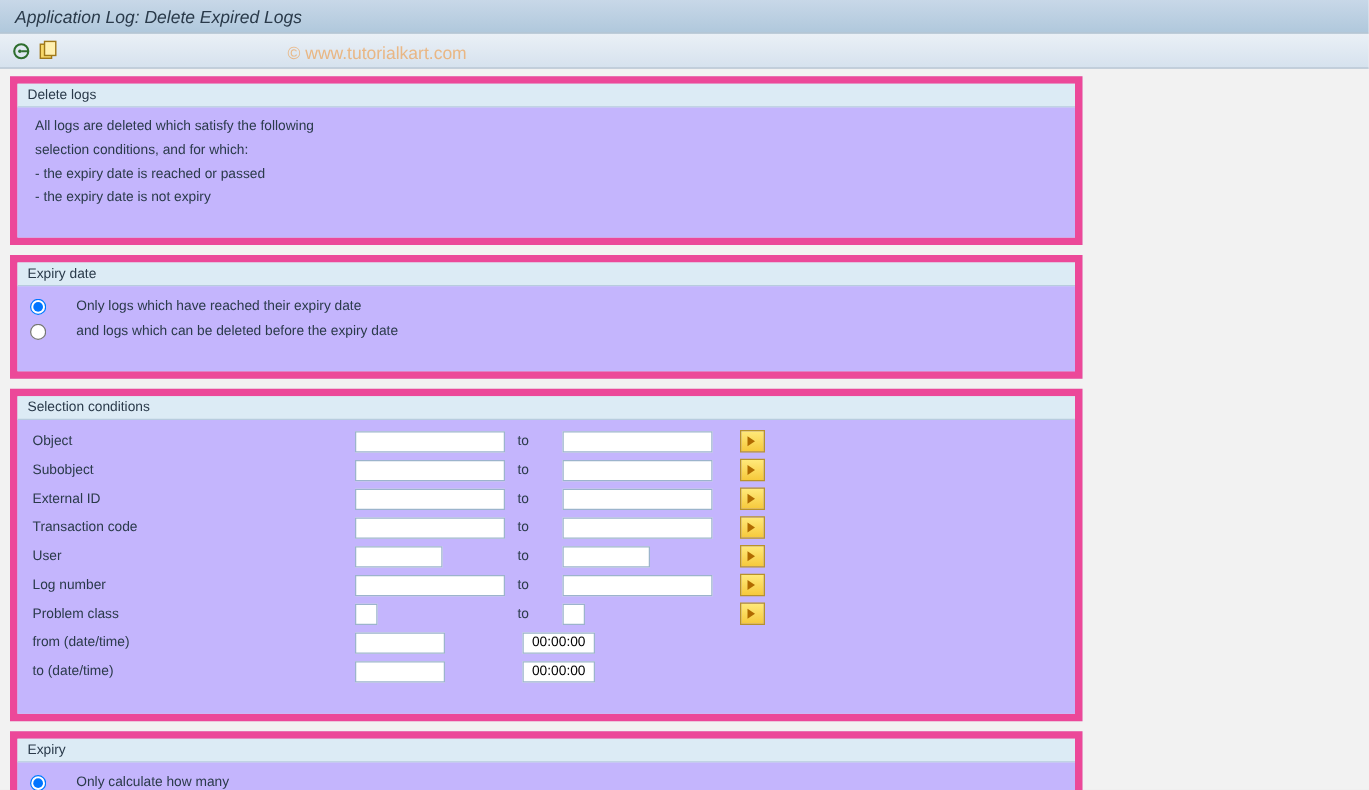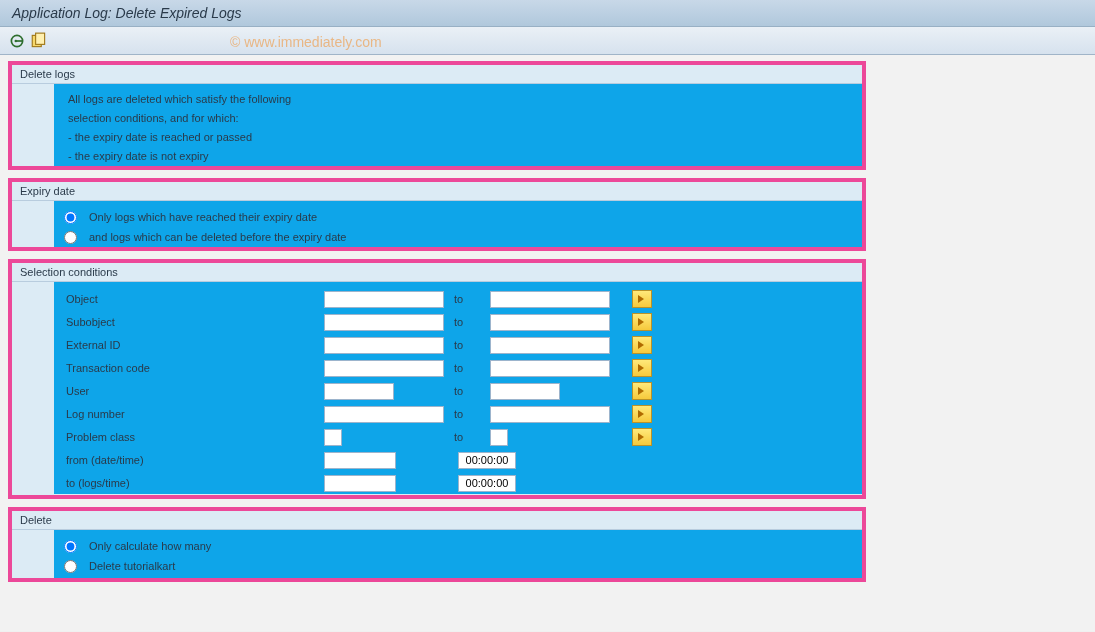--- a/index.html
+++ b/index.html
@@ -39,44 +39,43 @@
       justify-content: center;
       cursor: pointer;
       font-size: 13px;
     }
     .main-area {
       padding: 6px 8px;
       background: #f2f2f2;
       height: calc(100% - 56px);
     }
     .group {
-      border: 4px solid #ec4899;
+      border: 6px solid #ec4899;
       background: #dcebf5;
       margin-bottom: 8px;
       width: 858px;
     }
     .group-title {
       font-size: 11px;
       padding: 3px 8px 3px 8px;
       border-bottom: 1px solid #b8ccde;
       background: #dcebf5;
       color: #2a3a4a;
     }
     .group-body {
-      padding: 6px 10px 0 10px;
-      background: #0ea5e9;
-      margin-left: 42px;
+      padding: 6px 10px 22px 10px;
+      background: #c4b5fd;
     }
     .desc-line { line-height: 19px; color: #2a3a4a; }
     .desc-indent { padding-left: 4px; }
     .radio-row {
       display: flex;
       align-items: center;
       line-height: 20px;
-      gap: 8px;
+      gap: 20px;
       color: #2a3a4a;
     }
     .radio-row input[type="radio"] { margin: 0 4px 0 0; }
     .field-row {
       display: flex;
       align-items: center;
       height: 22px;
       margin-bottom: 1px;
     }
     .field-label {
@@ -135,21 +134,21 @@
       </svg>
   </span>
   <span class="toolbar-icon" title="Get Variant">
     <svg viewBox="0 0 16 16">
         <rect x="2" y="3" width="8" height="10" fill="#f6d76a" stroke="#a07818"></rect>
         <rect x="5" y="1" width="8" height="10" fill="#fff0b0" stroke="#a07818"></rect>
       </svg>
   </span>
 </div>
 
-<div class="watermark">© www.immediately.com</div>
+<div class="watermark">© www.tutorialkart.com</div>
 
 <div class="main-area">
 
   <div class="group">
     <div class="group-title">Delete logs</div>
     <div class="group-body">
       <div class="desc-line" style="padding-left:4px;">All logs are deleted which satisfy the following</div>
       <div class="desc-line" style="padding-left:4px;">selection conditions, and for which:</div>
       <div class="desc-line desc-indent"> - the expiry date is reached or passed</div>
       <div class="desc-line desc-indent"> - the expiry date is not expiry</div>
@@ -289,32 +288,32 @@
       <div class="field-row">
         <div class="field-label">from (date/time)</div>
         <div class="col-from">
             <input class="field-input inp-date" style="">
           </div>
         <div style="width:4px;"></div>
         <input class="field-input inp-time" value="00:00:00" style="">
       </div>
 
       <div class="field-row">
-        <div class="field-label">to (logs/time)</div>
+        <div class="field-label">to (date/time)</div>
         <div class="col-from">
             <input class="field-input inp-date" style="">
           </div>
         <div style="width:4px;"></div>
         <input class="field-input inp-time" value="00:00:00" style="">
       </div>
     </div>
   </div>
 
   <div class="group" style="margin-bottom:0;">
-    <div class="group-title">Delete</div>
+    <div class="group-title">Expiry</div>
     <div class="group-body" style="padding-bottom:2px;">
       <label class="radio-row">
         <input type="radio" name="opts" checked="" style="">
         <span>Only calculate how many</span>
       </label>
       <label class="radio-row">
         <input type="radio" name="opts" style="">
         <span>Delete tutorialkart</span>
       </label>
     </div>

